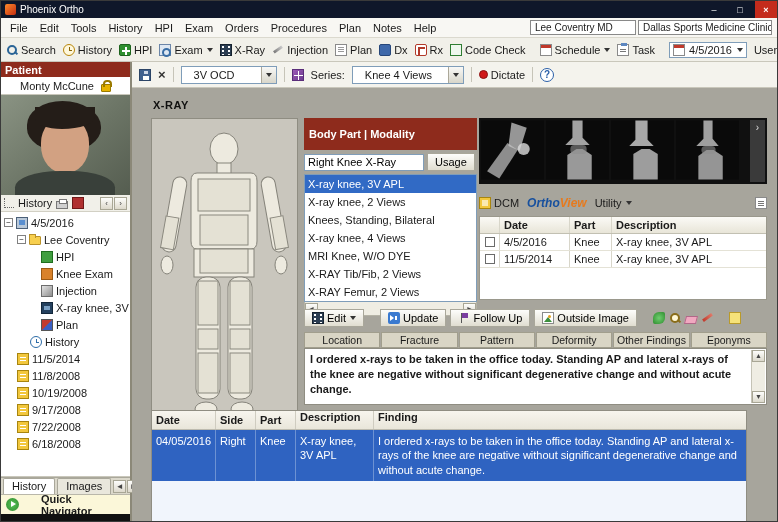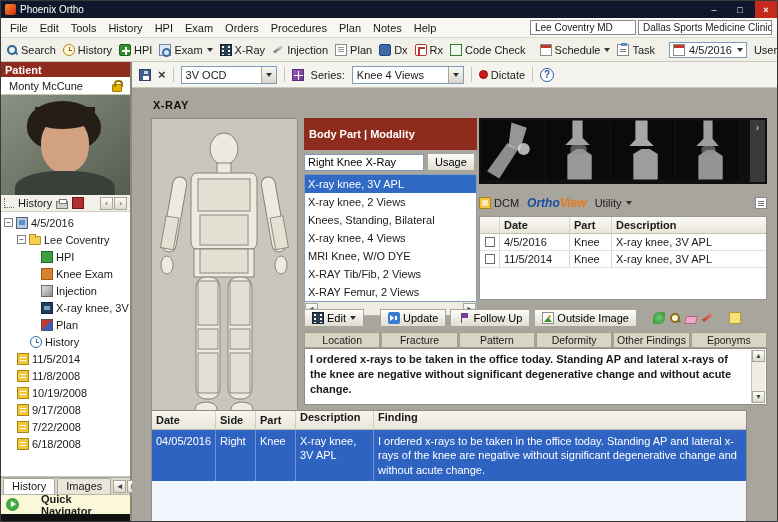--- a/index.html
+++ b/index.html
@@ -84,21 +84,21 @@
   .i-notes { background:#fff; border:1px solid #8a8a8a; }
   .i-notes::before { content:''; position:absolute; left:2px; top:3px; right:2px; height:1px; background:#777; box-shadow:0 2px 0 #777, 0 4px 0 #777; }
   .i-branch { border-left:1px dotted #666; border-bottom:1px dotted #666; width:10px; height:10px; }
   .i-printer { background:#d0d0d0; border:1px solid #777; height:8px; top:2px; }
   .i-printer::before { content:''; position:absolute; left:2px; top:-3px; width:6px; height:3px; background:#fff; border:1px solid #777; }
   .i-redbook { background:#b03030; border:1px solid #701818; }
   
   .body-row { flex:1; display:flex; min-height:0; }
   .left-panel { width:131px; flex:0 0 auto; border-right:2px solid #8b8878; background:#f1f0e9; display:flex; flex-direction:column; }
   .patient-header { height:15px; background:#8e2b1c; color:#fff; font-weight:bold; display:flex; align-items:center; padding:0 4px; flex:0 0 auto; }
-  .patient-name { height:18px; background:#fff; border-bottom:1px solid #c9c7bb; display:flex; align-items:center; padding:0 8px; flex:0 0 auto; }
+  .patient-name { height:18px; background:#fff; border-bottom:1px solid #c9c7bb; display:flex; align-items:center; padding:0 19px; flex:0 0 auto; }
   .lock { position:relative; width:10px; height:8px; background:#e7b400; border:1px solid #9a7a00; border-radius:1px; margin-left:auto; margin-top:4px; }
   .lock::before { content:''; position:absolute; left:1px; top:-5px; width:5px; height:5px; border:2px solid #9a7a00; border-bottom:none; border-radius:4px 4px 0 0; }
   .photo { height:100px; flex:0 0 auto; position:relative; overflow:hidden; background:linear-gradient(140deg,#8a9383 0%,#6b7465 55%,#555d50 100%); }
   .ph-hair { position:absolute; left:26px; top:6px; width:74px; height:50px; background:#241d18; border-radius:48% 52% 45% 45%; }
   .ph-face { position:absolute; left:40px; top:22px; width:48px; height:56px; background:#d2a182; border-radius:46% 46% 48% 48%; }
   .ph-fringe { position:absolute; left:34px; top:12px; width:60px; height:22px; background:#241d18; border-radius:0 0 55% 45%; }
   .ph-shirt { position:absolute; left:14px; bottom:-12px; width:100px; height:36px; background:#39403a; border-radius:45% 45% 0 0; }
   .history-bar { height:17px; flex:0 0 auto; display:flex; align-items:center; gap:4px; padding:0 3px; border-bottom:1px solid #d2d0c4; }
   .hb-arrows { margin-left:auto; display:flex; gap:1px; }
   .mini-btn { width:13px; height:13px; background:linear-gradient(#fdfdfb,#ddd9cc); border:1px solid #a8a695; display:flex; align-items:center; justify-content:center; font-size:8px; color:#444; }
@@ -129,21 +129,21 @@
   .ptab.active { background:#fff; }
   .ptab-arrows { margin-left:auto; display:flex; gap:1px; padding-bottom:1px; }
   .quick-nav { height:20px; flex:0 0 auto; background:#fbf7d9; border-top:1px solid #b9b7aa; display:flex; align-items:center; gap:22px; padding:0 5px; font-weight:bold; }
   .qn-icon { width:13px; height:13px; border-radius:50%; background:radial-gradient(#57c257,#2e8b2e); position:relative; flex:0 0 auto; }
   .qn-icon::before { content:''; position:absolute; left:5px; top:3px; width:0; height:0; border-top:3.5px solid transparent; border-bottom:3.5px solid transparent; border-left:5px solid #fff; }
   .black-strip { height:7px; flex:0 0 auto; background:#111; }
   
   .main { flex:1; min-width:0; display:flex; flex-direction:column; }
   .main-toolbar { height:26px; flex:0 0 auto; background:#f4f3ed; border-bottom:1px solid #c9c7bb; display:flex; align-items:center; gap:7px; padding:0 7px; }
   .mt-close { font-size:13px; font-weight:bold; color:#333; line-height:1; }
-  .combo { height:18px; background:#fff; border:1px solid #7f9db9; display:flex; align-items:center; padding-left:4px; }
+  .combo { height:18px; background:#fff; border:1px solid #7f9db9; display:flex; align-items:center; padding-left:12px; }
   .combo-text { flex:1; white-space:nowrap; overflow:hidden; }
   .combo-btn { width:15px; height:16px; margin-left:4px; background:linear-gradient(#f8f8f6,#d8d6ca); border-left:1px solid #aca899; display:flex; align-items:center; justify-content:center; }
   .content { flex:1; position:relative; background:#a7a59c; overflow:hidden; }
   .xray-title { position:absolute; left:21px; top:11px; font-weight:bold; letter-spacing:.5px; color:#10100f; }
   .body-panel { position:absolute; left:19px; top:30px; width:147px; height:315px; background:#c9c6bd; border:1px solid #8f8d82; }
   
   .bp-col { position:absolute; left:172px; top:30px; width:173px; }
   .bp-header { height:32px; background:#8e2b1c; color:#fff; font-weight:bold; display:flex; align-items:center; padding:0 5px; white-space:nowrap; }
   .bp-search-row { display:flex; gap:3px; margin-top:3px; align-items:center; }
   .bp-input { width:120px; height:17px; border:1px solid #7f9db9; font:11px "Liberation Sans", sans-serif; padding:0 3px; }

